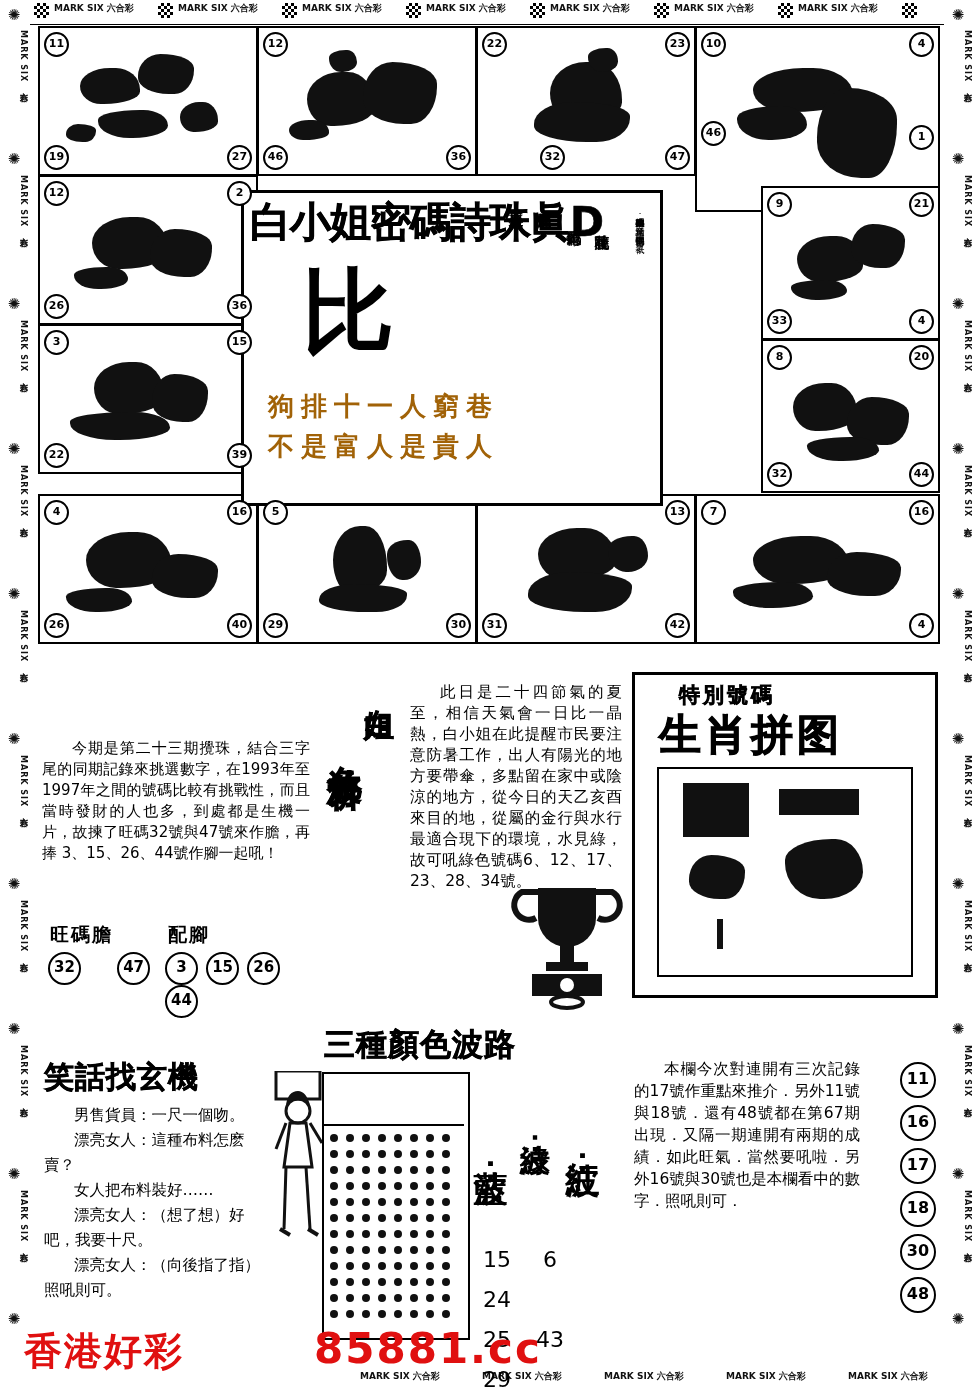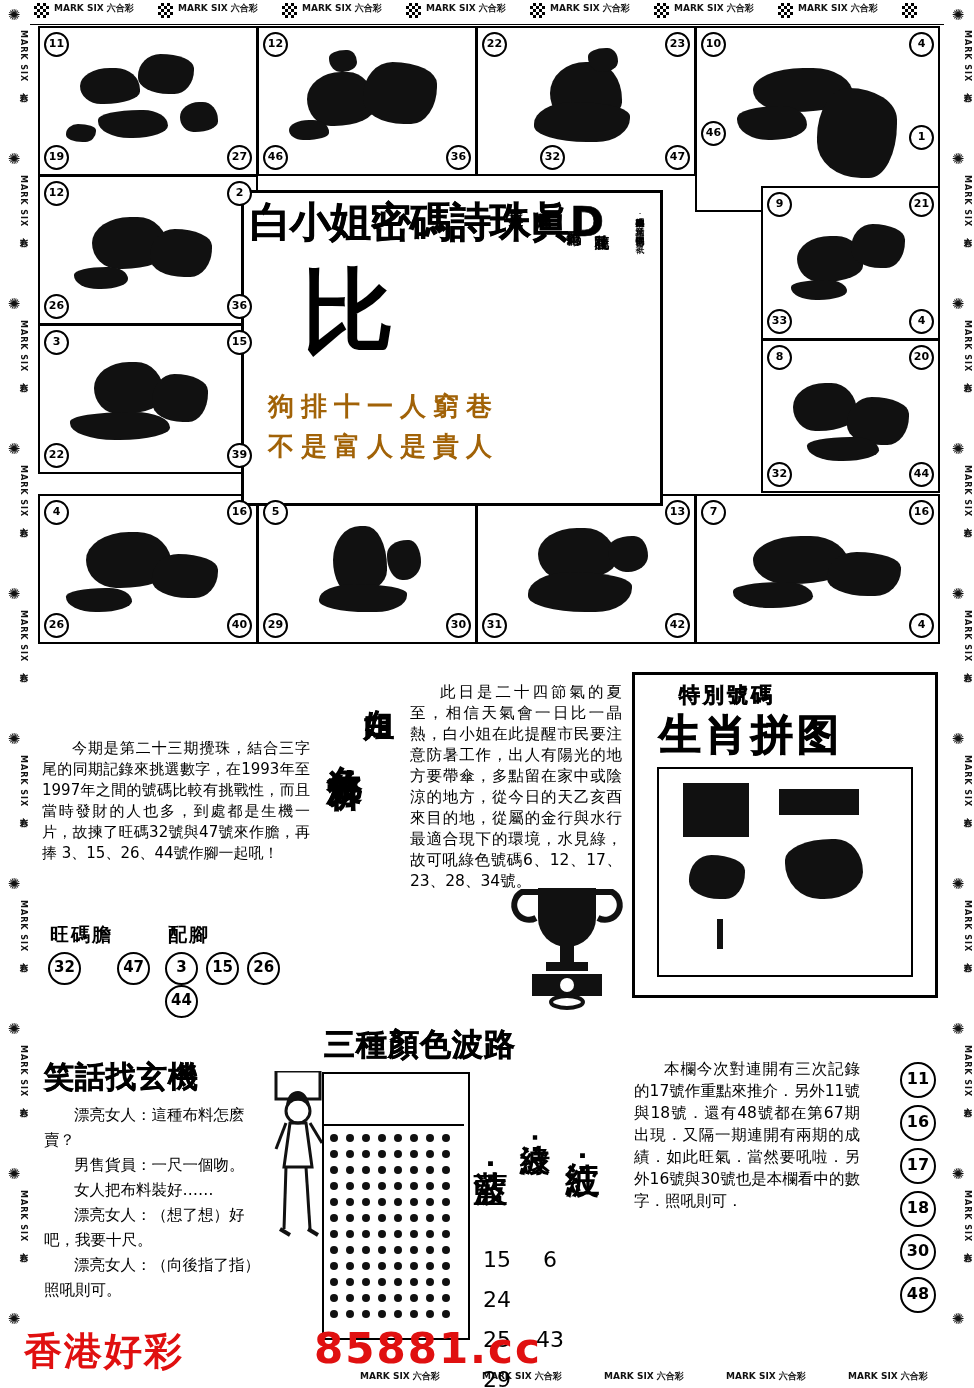--- a/index.html
+++ b/index.html
@@ -452,22 +452,22 @@
       <div class="ink" style="left:120px;top:20px;width:80px;height:26px;"></div>
       <div class="ink b2" style="left:30px;top:86px;width:56px;height:44px;"></div>
       <div class="ink b3" style="left:126px;top:70px;width:78px;height:60px;"></div>
       <div class="ink" style="left:58px;top:150px;width:6px;height:30px;"></div>
     </div>
   </div>
 
   <div class="sec5">
     <div class="t hdr-art">笑話找玄機</div>
     <div class="p">
+      <div class="indent">男售貨員：一尺一個吻。</div>
       <div class="indent">漂亮女人：這種布料怎麽賣？</div>
-      <div class="indent">男售貨員：一尺一個吻。</div>
       <div class="indent">女人把布料裝好……</div>
       <div class="indent">漂亮女人：（想了想）好吧，我要十尺。</div>
       <div class="indent">漂亮女人：（向後指了指）照吼則可。</div>
     </div>
     <div class="lady">
       <svg viewBox="0 0 74 220" width="74" height="220">
         <rect x="14" y="0" width="44" height="28" fill="none" stroke="#111" stroke-width="3"></rect>
         <circle cx="36" cy="40" r="12" fill="none" stroke="#111" stroke-width="3"></circle>
         <path d="M24 34 q12 -12 24 0 q-4 -14 -12 -14 q-10 0 -12 14z" fill="#111"></path>
         <path d="M28 52 l16 0 l6 44 l-28 0 z" fill="none" stroke="#111" stroke-width="3"></path>

